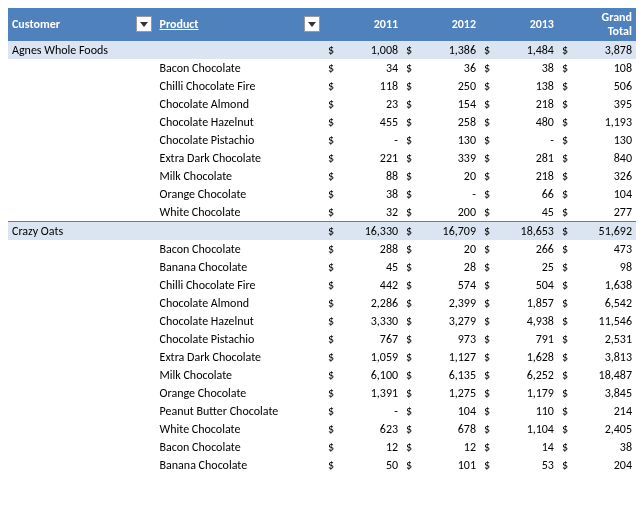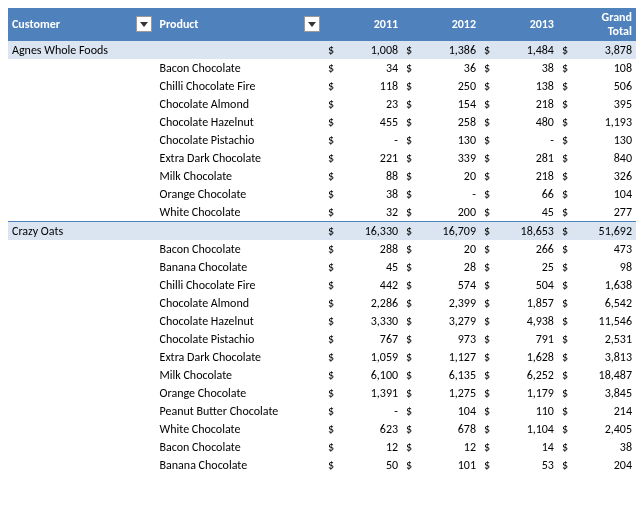--- a/index.html
+++ b/index.html
@@ -22,21 +22,21 @@
   thead tr {
     background: #4f81bd;
     color: #fff;
   }
   thead th {
     text-align: left;
     font-weight: bold;
     position: relative;
   }
   .col-customer { width: 140px; }
-  .col-product  { width: 160px; }
+  .col-product  { width: 160px; text-decoration: underline; }
   .col-sym      { width: 18px; text-align: left; }
   .col-val      { width: 56px; text-align: right; }
   .dropdown {
     position: absolute;
     right: 4px;
     top: 50%;
     transform: translateY(-50%);
     width: 14px;
     height: 14px;
     background: #fff;

